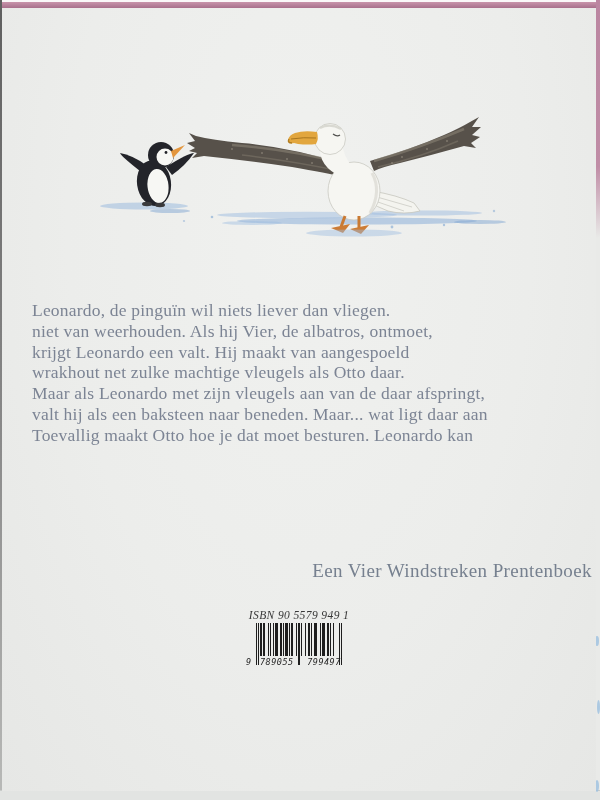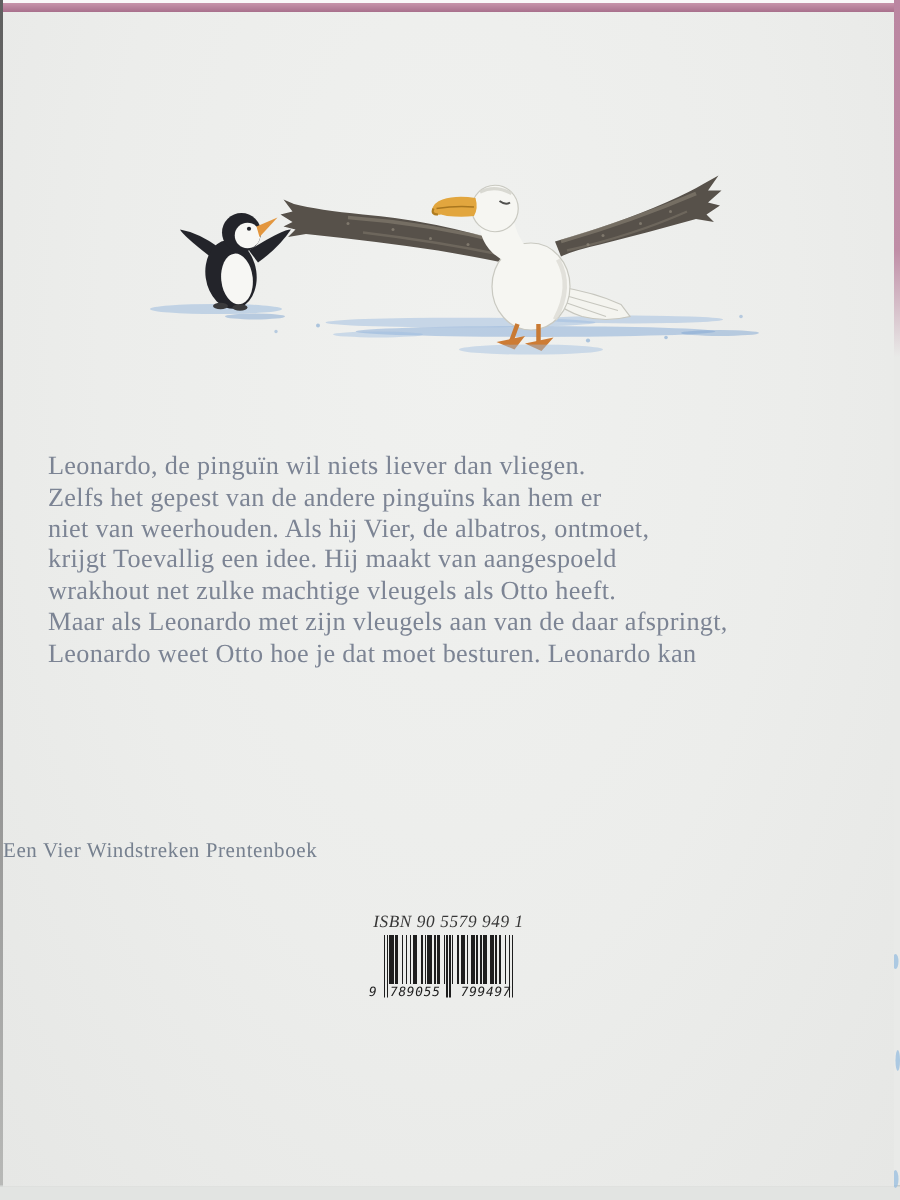--- a/index.html
+++ b/index.html
@@ -23,22 +23,22 @@
   .cover{position:absolute;left:2px;top:8px;width:594px;height:783px;
     background:radial-gradient(ellipse at 50% 28%, #f0f1ef 0%, #ecedeb 55%, #e6e7e5 100%);
     border-top-right-radius:7px;}
   
   .illustration{position:absolute;left:90px;top:95px;width:425px;height:145px;}
   
   .blurb{position:absolute;left:30px;right:30px;top:247px;text-align:left;
     color:#7c8494;font-size:17.5px;line-height:20.8px;letter-spacing:.2px;margin-top:45px;}
   .blurb-line{white-space:nowrap;}
   
-  .imprint{position:absolute;left:0;right:4px;top:552px;text-align:left;
-    color:#76808f;font-size:14px;letter-spacing:.4px;}
+  .imprint{position:absolute;left:0;right:4px;top:552px;text-align:right;
+    color:#76808f;font-size:19px;letter-spacing:.4px;}
   
   .barcode-block{position:absolute;left:50%;top:601px;transform:translateX(-50%);
     width:170px;text-align:center;font-style:italic;}
   .isbn-label{font-size:11.5px;color:#373737;letter-spacing:.4px;}
   .ean-wrap{position:relative;width:86px;margin:2px auto 0;height:44px;}
   .ean-wrap svg{display:block;}
   .ean-digit{position:absolute;bottom:0;font-family:"DejaVu Sans Mono",monospace;
     font-size:8.5px;color:#1e1e1e;letter-spacing:.5px;line-height:9px;}
   .d-first{left:-10px;}
   .d-left{left:4px;width:24px;text-align:center;}
@@ -128,26 +128,26 @@
       <path d="M253,113 L249,124" stroke="#c97a33" stroke-width="3"></path>
       <path d="M267,113 L267,125" stroke="#c97a33" stroke-width="3"></path>
       <path d="M239,125 L258,121 L251,130 Z" fill="#cd7c35"></path>
       <path d="M258,126 L277,122 L269,131 Z" fill="#cd7c35"></path>
       <ellipse cx="262" cy="130" rx="48" ry="3.4" fill="#9dbcdf" opacity="0.45"></ellipse>
     </g>
   </svg>
 
   <div class="blurb">
     <div class="blurb-line">Leonardo, de pinguïn wil niets liever dan vliegen.</div>
-    <div class="blurb-line">Zelfs het gepest van de andere pinguïns kan hem er</div>
     <div class="blurb-line">niet van weerhouden. Als hij Vier, de albatros, ontmoet,</div>
-    <div class="blurb-line">krijgt Toevallig een idee. Hij maakt van aangespoeld</div>
-    <div class="blurb-line">wrakhout net zulke machtige vleugels als Otto heeft.</div>
+    <div class="blurb-line">krijgt Leonardo een valt. Hij maakt van aangespoeld</div>
+    <div class="blurb-line">wrakhout net zulke machtige vleugels als Otto daar.</div>
     <div class="blurb-line">Maar als Leonardo met zijn vleugels aan van de daar afspringt,</div>
-    <div class="blurb-line">Leonardo weet Otto hoe je dat moet besturen. Leonardo kan</div>
+    <div class="blurb-line">valt hij als een baksteen naar beneden. Maar... wat ligt daar aan</div>
+    <div class="blurb-line">Toevallig maakt Otto hoe je dat moet besturen. Leonardo kan</div>
   </div>
 
   <div class="imprint">Een Vier Windstreken Prentenboek</div>
 
   <div class="barcode-block">
     <div class="isbn-label">ISBN 90 5579 949 1</div>
     <div class="ean-wrap">
       <svg width="86" height="42" viewBox="0 0 95 42" preserveAspectRatio="none" shape-rendering="crispEdges" fill="#1e1e1e">
           <rect x="0" y="0" width="1" height="42"></rect>
           <rect x="2" y="0" width="1" height="42"></rect>

